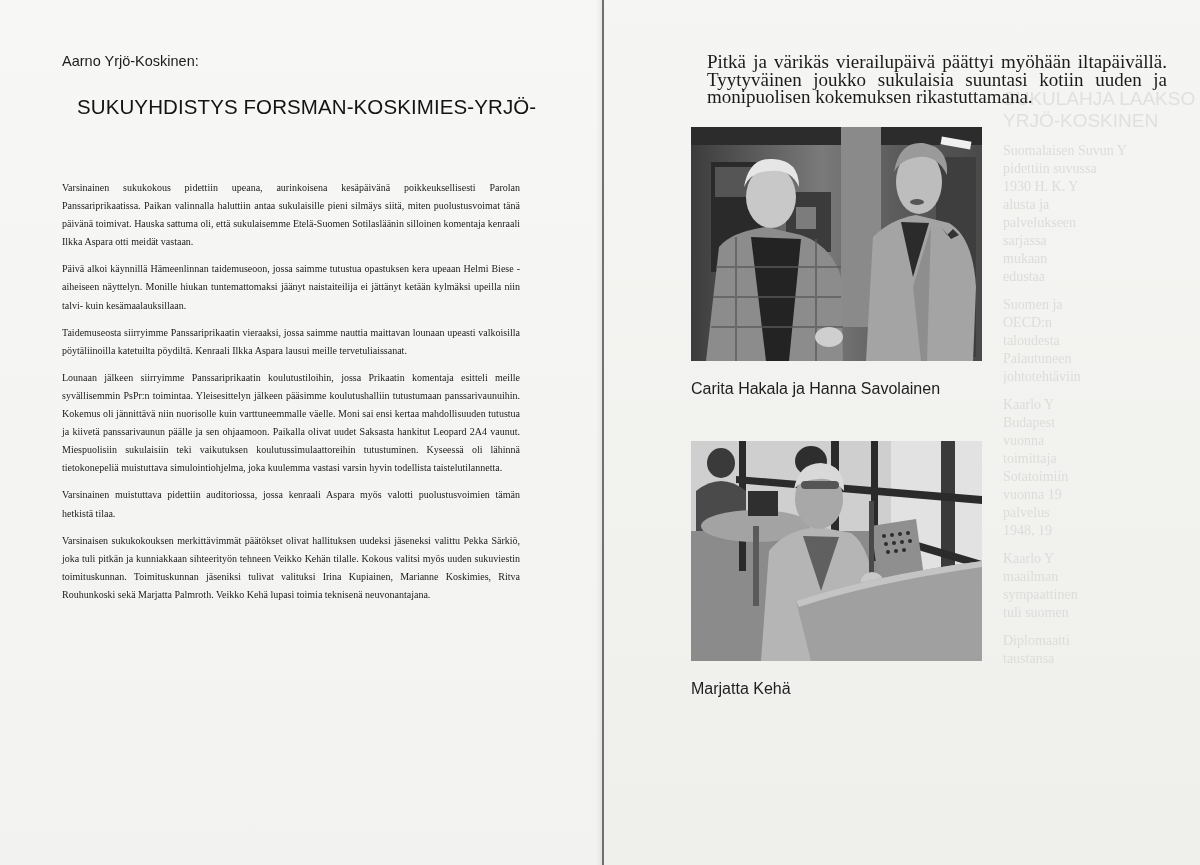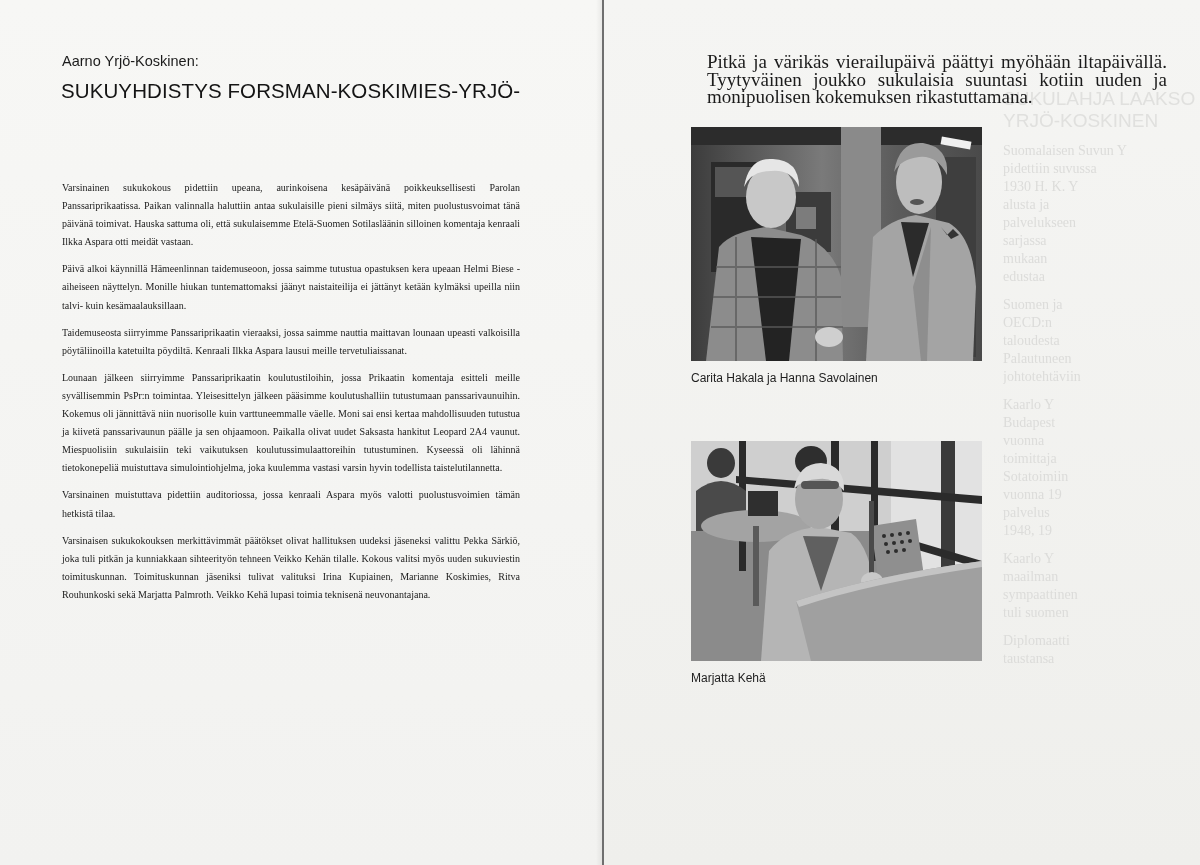--- a/index.html
+++ b/index.html
@@ -29,21 +29,21 @@
     
     .author {
       position: absolute; left: 62px; top: 53px;
       font-family: "Liberation Sans", sans-serif;
       font-size: 14.5px; color: #1b1b1b;
     }
     .headline {
       position: absolute; left: 61px; top: 80px; width: 490px;
       font-family: "Liberation Sans", sans-serif;
       font-size: 20.5px; line-height: 22px; color: #141414;
-      letter-spacing: 0.1px; margin: 0; font-weight: normal;
+      letter-spacing: 0.1px; margin: 16px; font-weight: normal;
       text-transform: uppercase;
     }
     .headline span { display: block; white-space: nowrap; }
     .article {
       position: absolute; left: 62px; top: 179px; width: 458px;
     }
     .article p {
       margin: 0 0 9px 0;
       font-size: 10px; line-height: 18.1px;
       text-align: justify; text-align-last: left;
@@ -61,23 +61,23 @@
     .figure { position: absolute; left: 691px; }
     .figure-1 { top: 127px; }
     .figure-2 { top: 441px; }
     .photo {
       position: relative; overflow: hidden;
       width: 291px; background: #6e6e6e;
     }
     .figure-1 .photo { height: 234px; }
     .figure-2 .photo { height: 220px; }
     .caption {
-      margin-top: 10px;
+      margin-top: 19px;
       font-family: "Liberation Sans", sans-serif;
-      font-size: 12px; color: #1e1e1e;
+      font-size: 16px; color: #1e1e1e;
       white-space: nowrap;
     }
     .ghost {
       position: absolute; left: 1003px; top: 88px; width: 197px;
       font-family: "Liberation Serif", serif;
       font-size: 14px; line-height: 18px; color: #dcdcda;
       pointer-events: none; white-space: nowrap; overflow: hidden;
     }
     .ghost .g-h { font-family: "Liberation Sans", sans-serif; font-size: 19px; line-height: 22px; color: #e0e0de; }
     .ghost .g-gap { height: 10px; }

